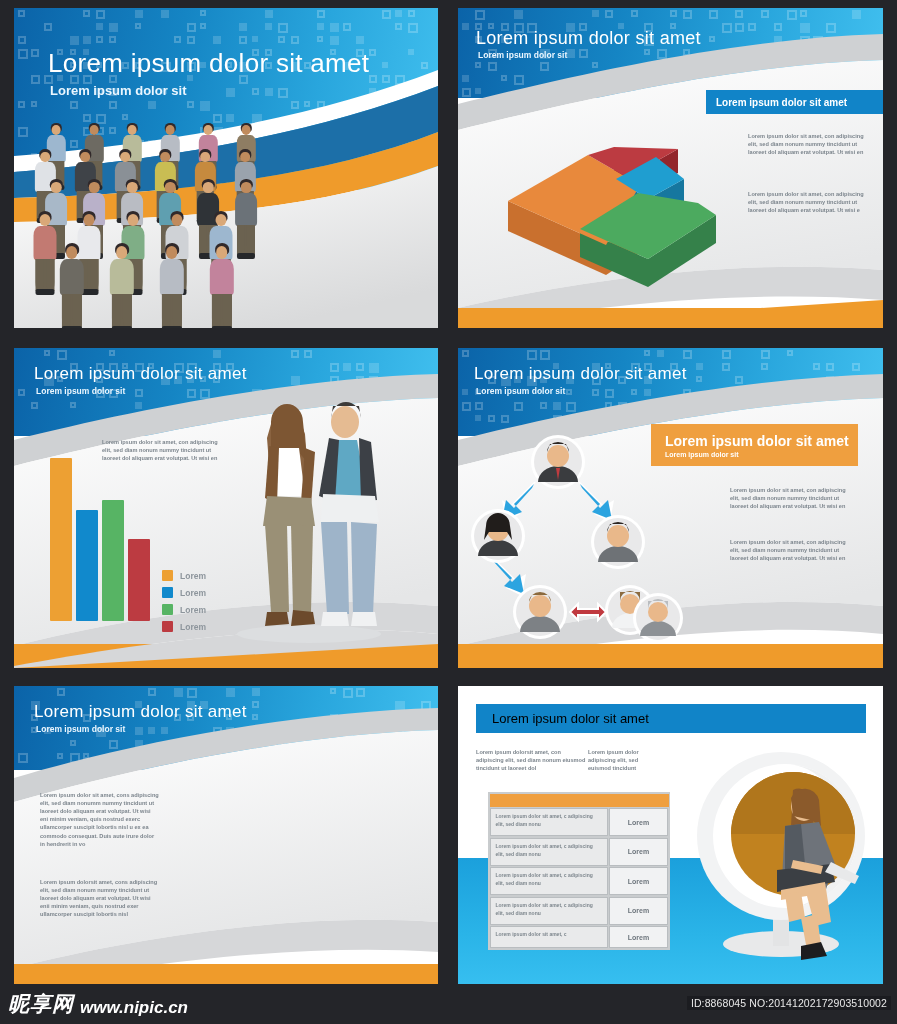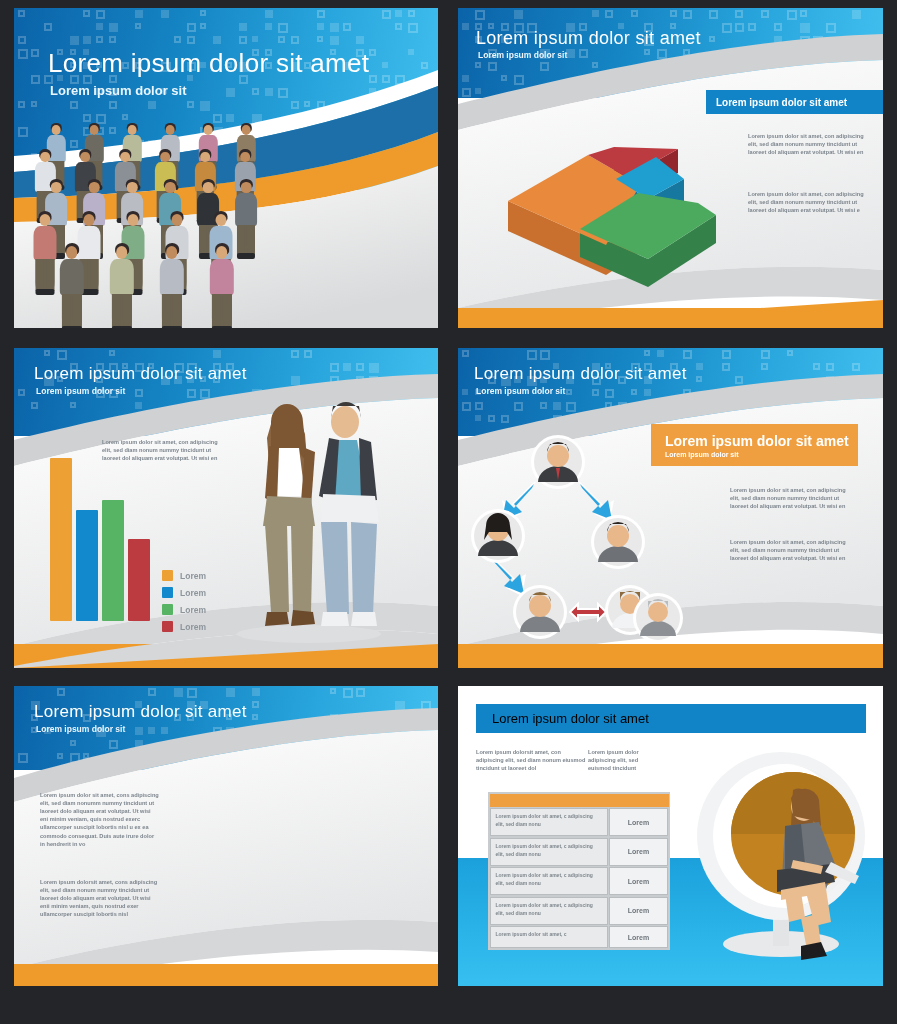--- a/index.html
+++ b/index.html
@@ -1050,14 +1050,21 @@
         <path d="M120,116 l30,6 l-2,8 l-30,-6 z" fill="#e9bd8f"></path>
         <path d="M108,146 l44,-8 l6,40 l-16,4 l-8,-30 l-26,4 z" fill="#e9bd8f"></path>
         <path d="M128,174 l16,-4 l4,32 l-14,4 z" fill="#e9bd8f"></path>
         <path d="M128,202 l20,-4 l6,14 l-26,4 z" fill="#1d1d1f"></path>
         <path d="M112,150 l16,-2 l4,26 l-16,4 z" fill="#e9bd8f"></path>
       </g>
     </svg>
   </div>
 </div>
 
-
+<div class="footer">
+  <div class="wm">
+    <span class="wm-cn">昵享网</span>
+    <span class="wm-url">www.nipic.cn</span>
+  </div>
+  <div class="idtag">ID:8868045 NO:20141202172903510002</div>
 </div>
 
+</div>
+
 </body></html>

